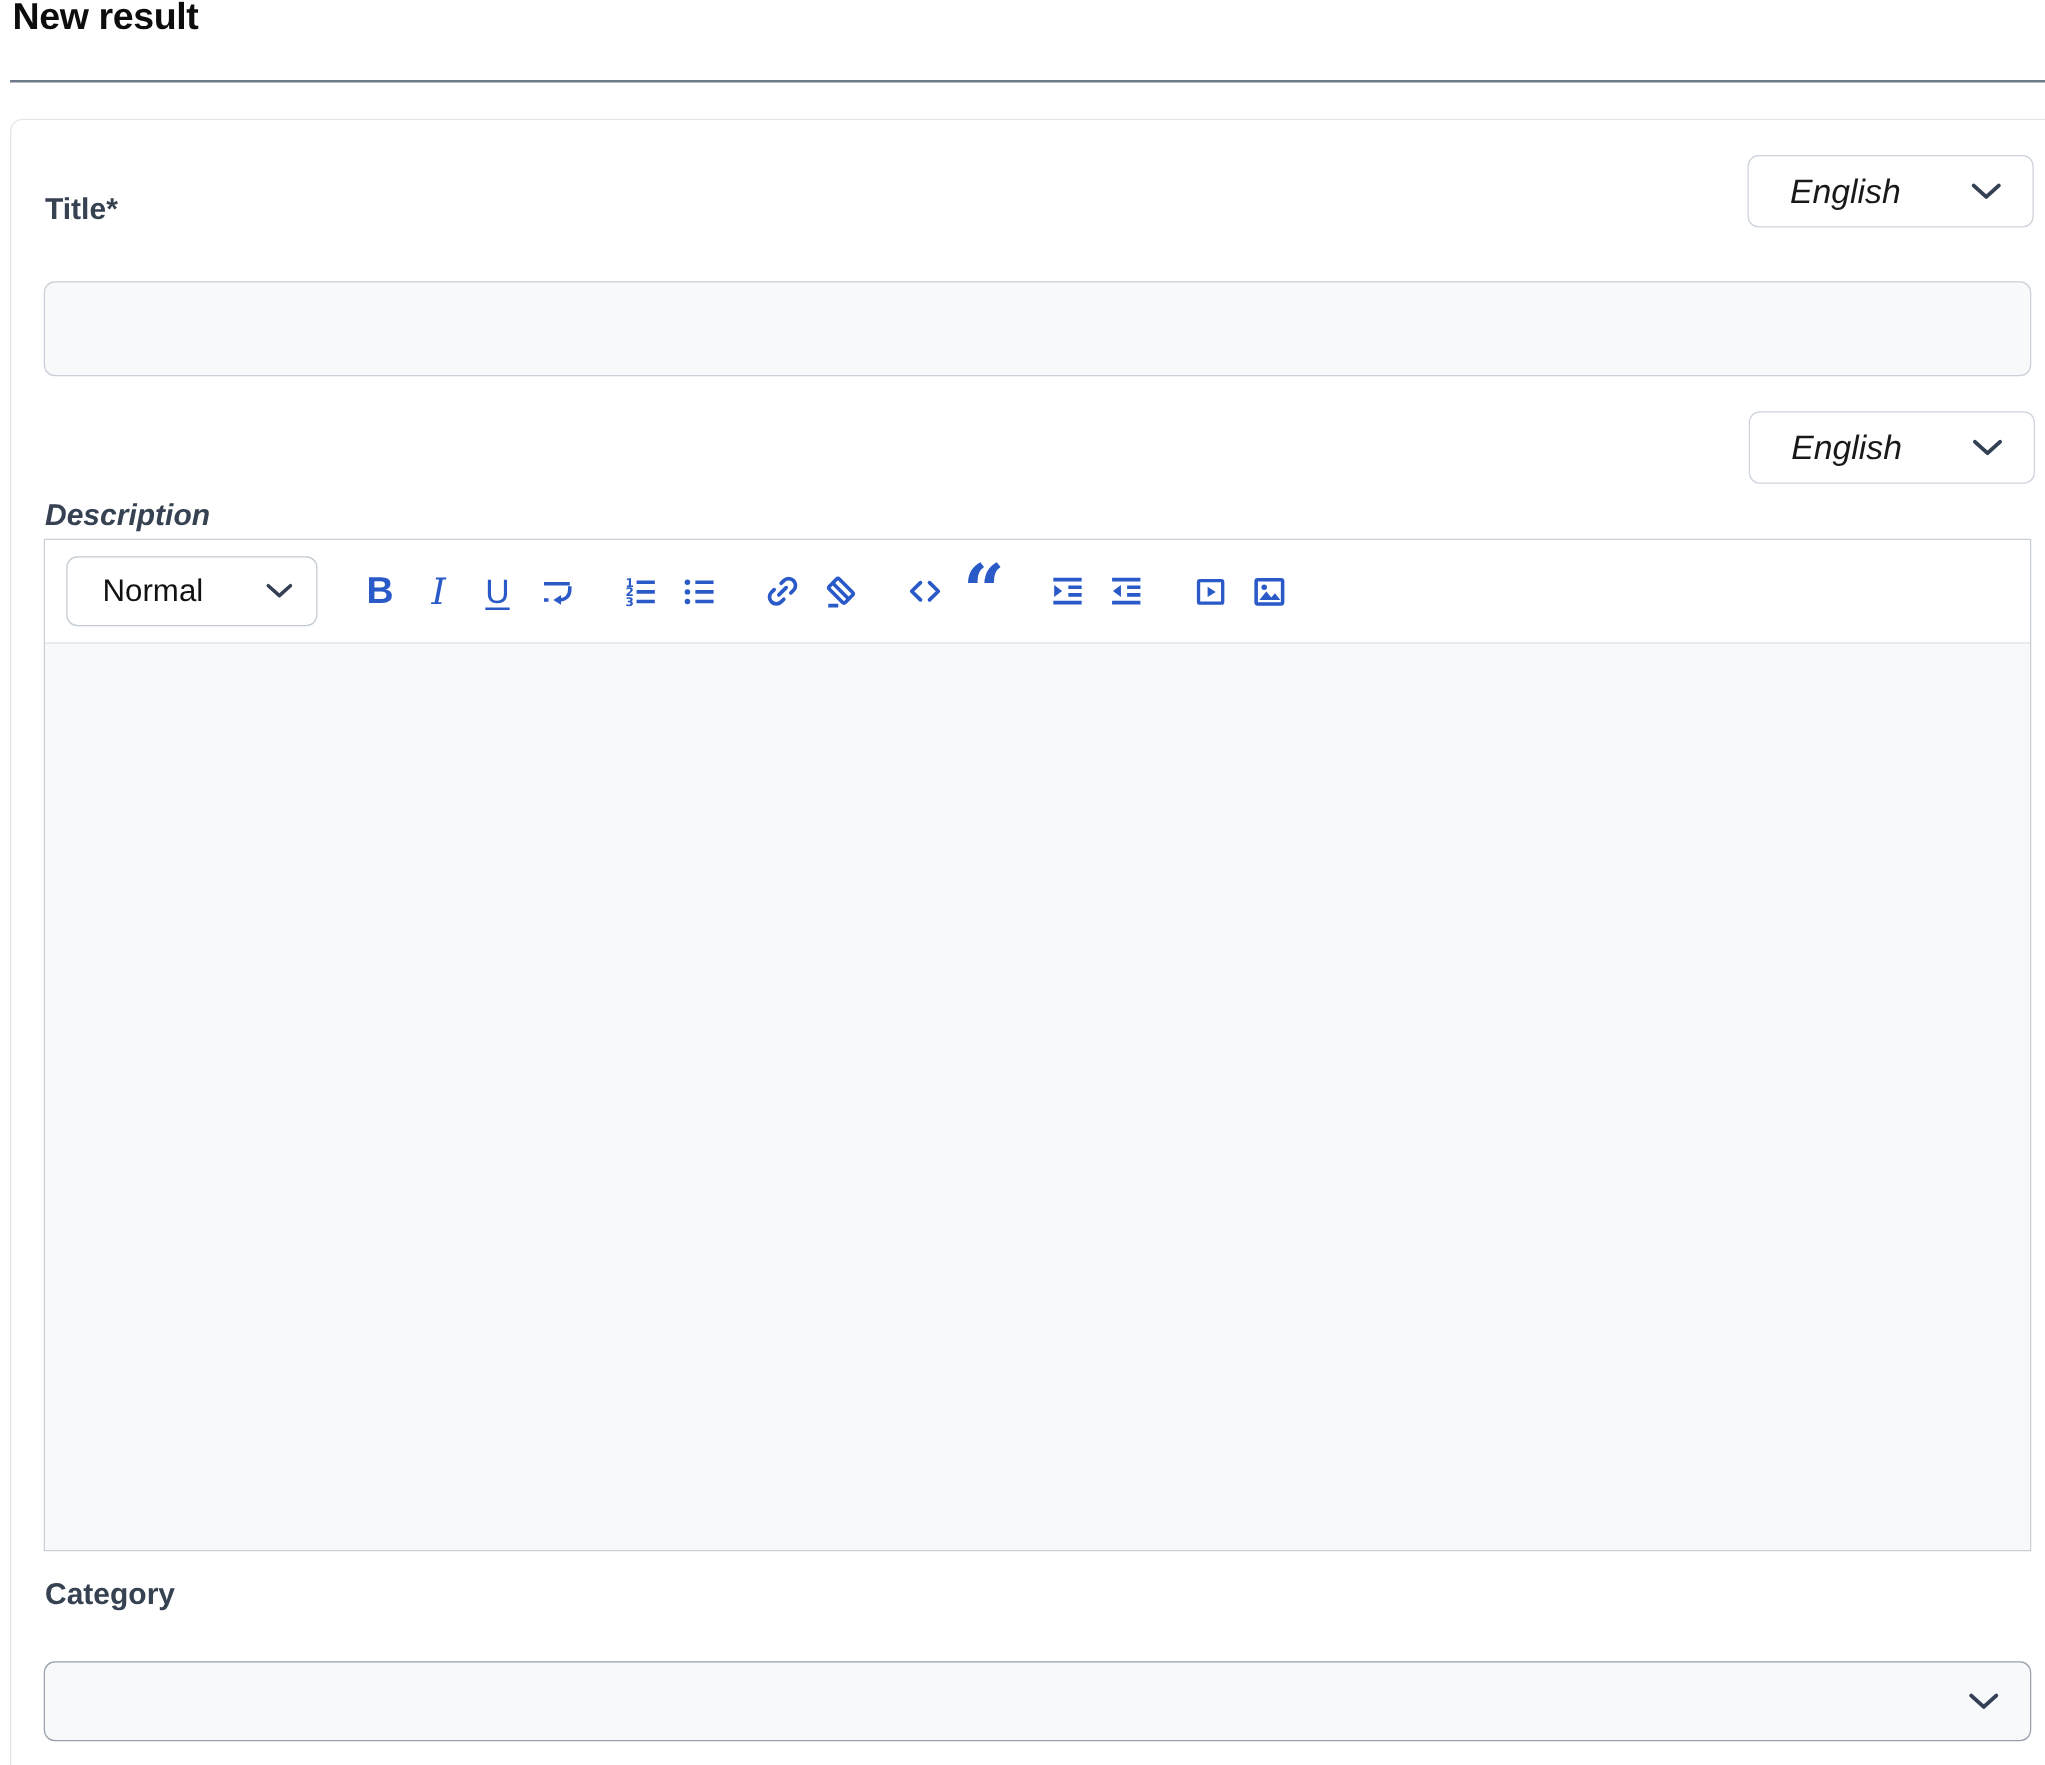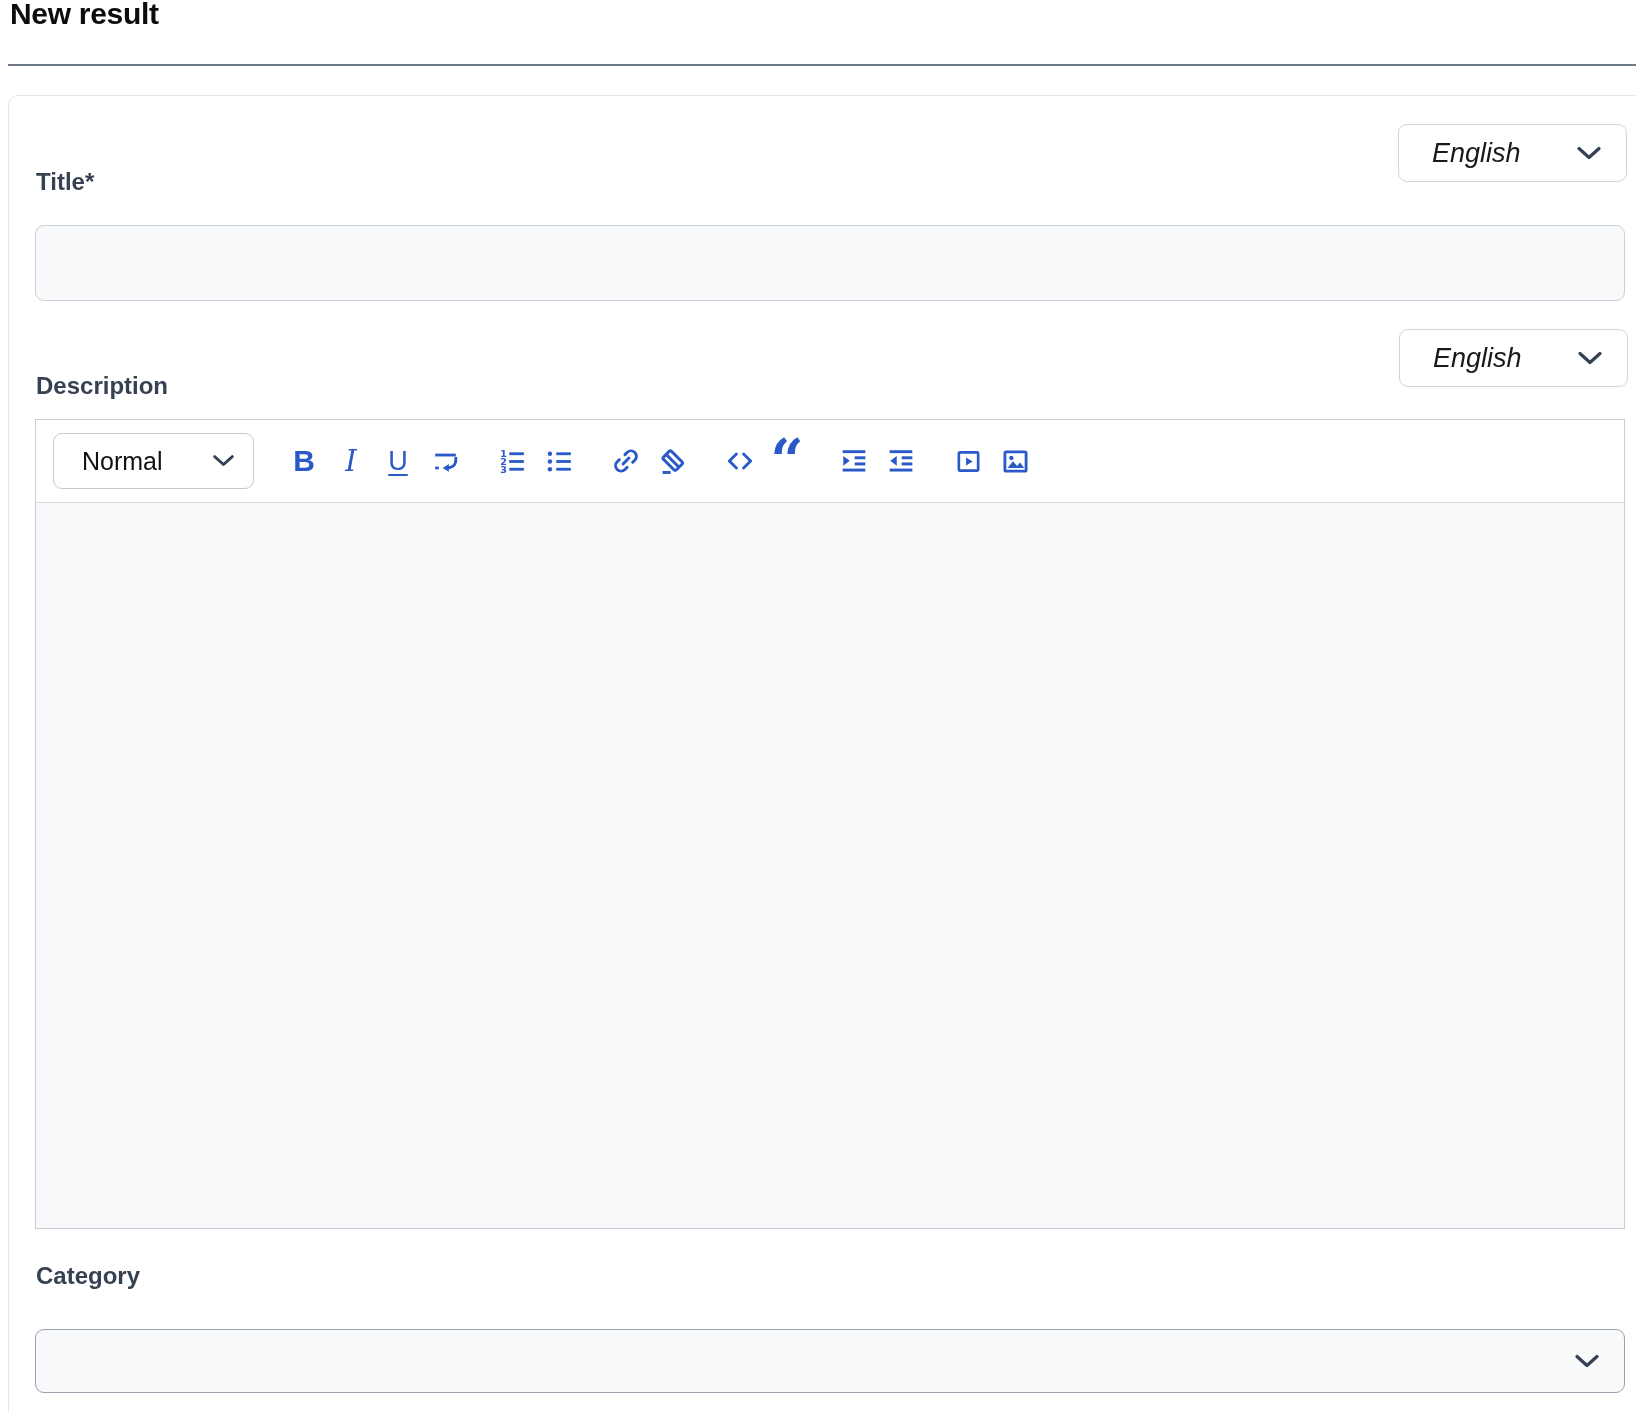--- a/index.html
+++ b/index.html
@@ -61,40 +61,40 @@
   .lang-btn-1 { left: 1389px; top: 28px; }   
   .lang-btn-2 { left: 1390px; top: 233px; }  
 
   .field-label {
     position: absolute;
     left: 27px;           
     font-size: 24px;
     font-weight: bold;
     color: #364152;
   }
-  .label-title { top: 72px; }          
-  .label-description { top: 276px; }   
+  .label-title { top: 58px; }          
+  .label-description { top: 303px; font-style: italic; }   
   .label-category { top: 1166px; text-align: right; }     
 
   .title-input {
     position: absolute;
     left: 26px; top: 129px;            
     width: 1590px; height: 76px;
     background: #f8f9fb;
     border: 1px solid #c9d0d9;
     border-radius: 9px;
     font-size: 26px;
     padding: 0 20px;
     color: #1a1a1a;
     outline: none;
   }
 
   .editor {
     position: absolute;
-    left: 26px; top: 323px;            
+    left: 26px; top: 335px;            
     width: 1590px; height: 810px;
     border: 1px solid #c8cfd7;
     background: #ffffff;
     display: flex;
     flex-direction: column;
   }
   .editor-toolbar {
     height: 83px;
     background: #ffffff;
     border-bottom: 1px solid #d8dde3;

